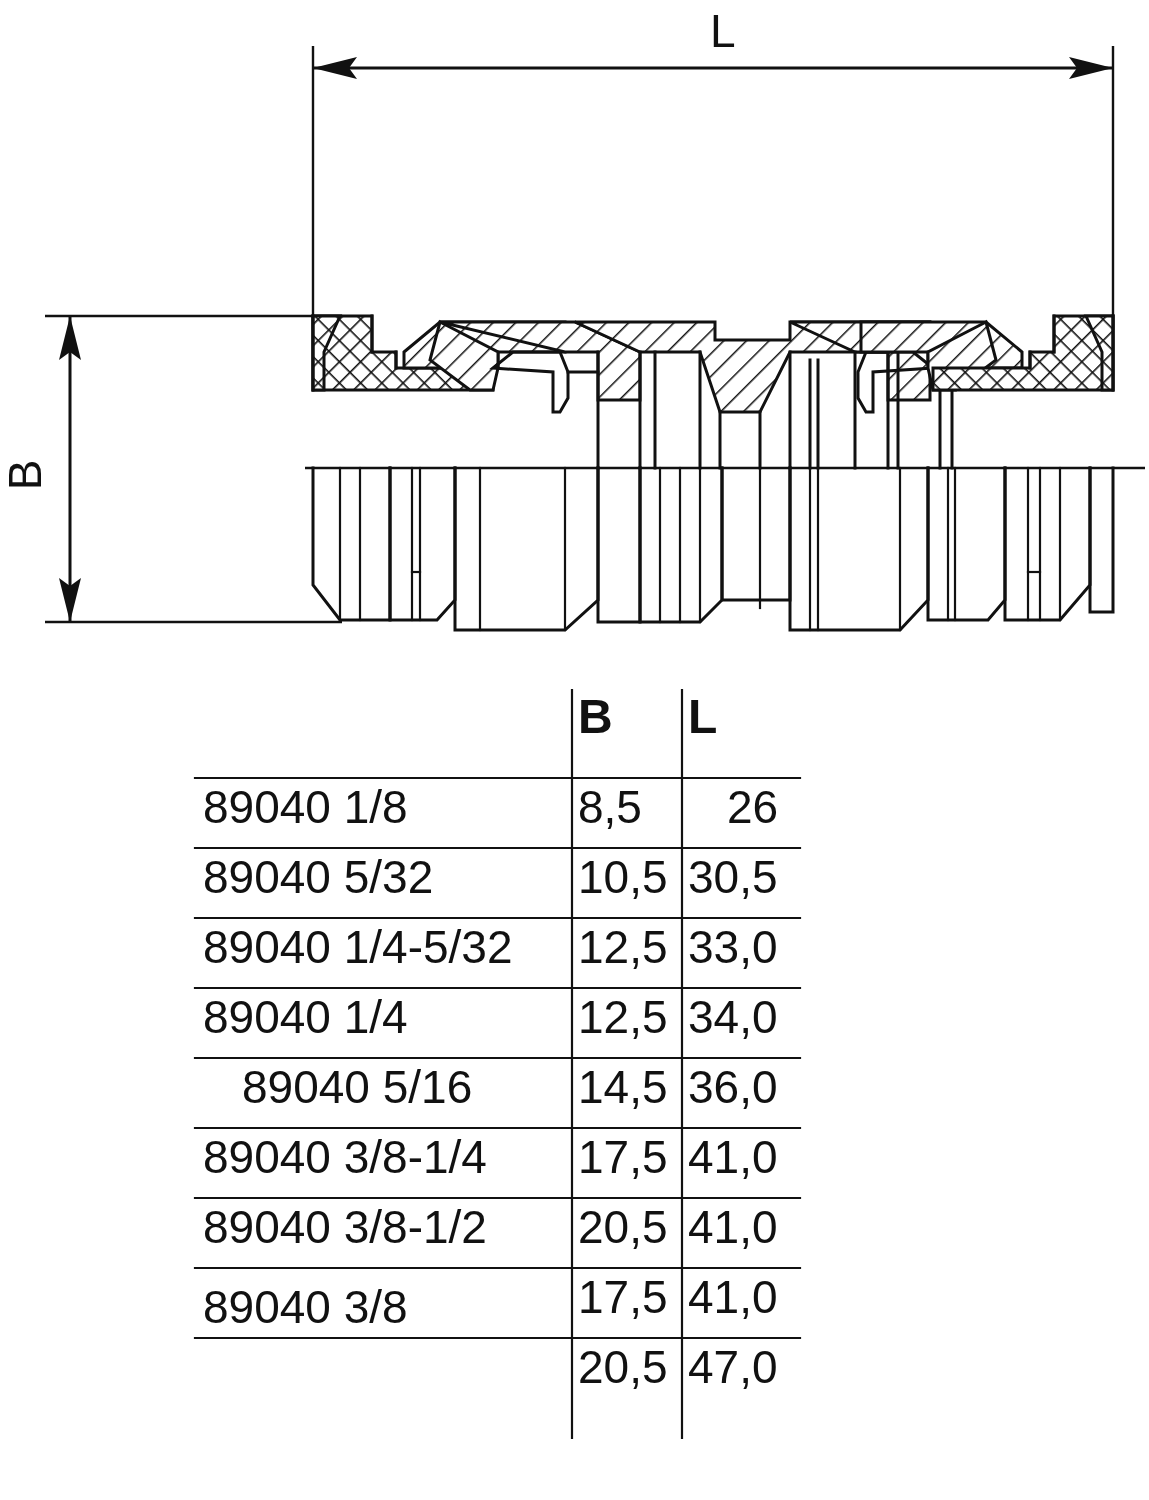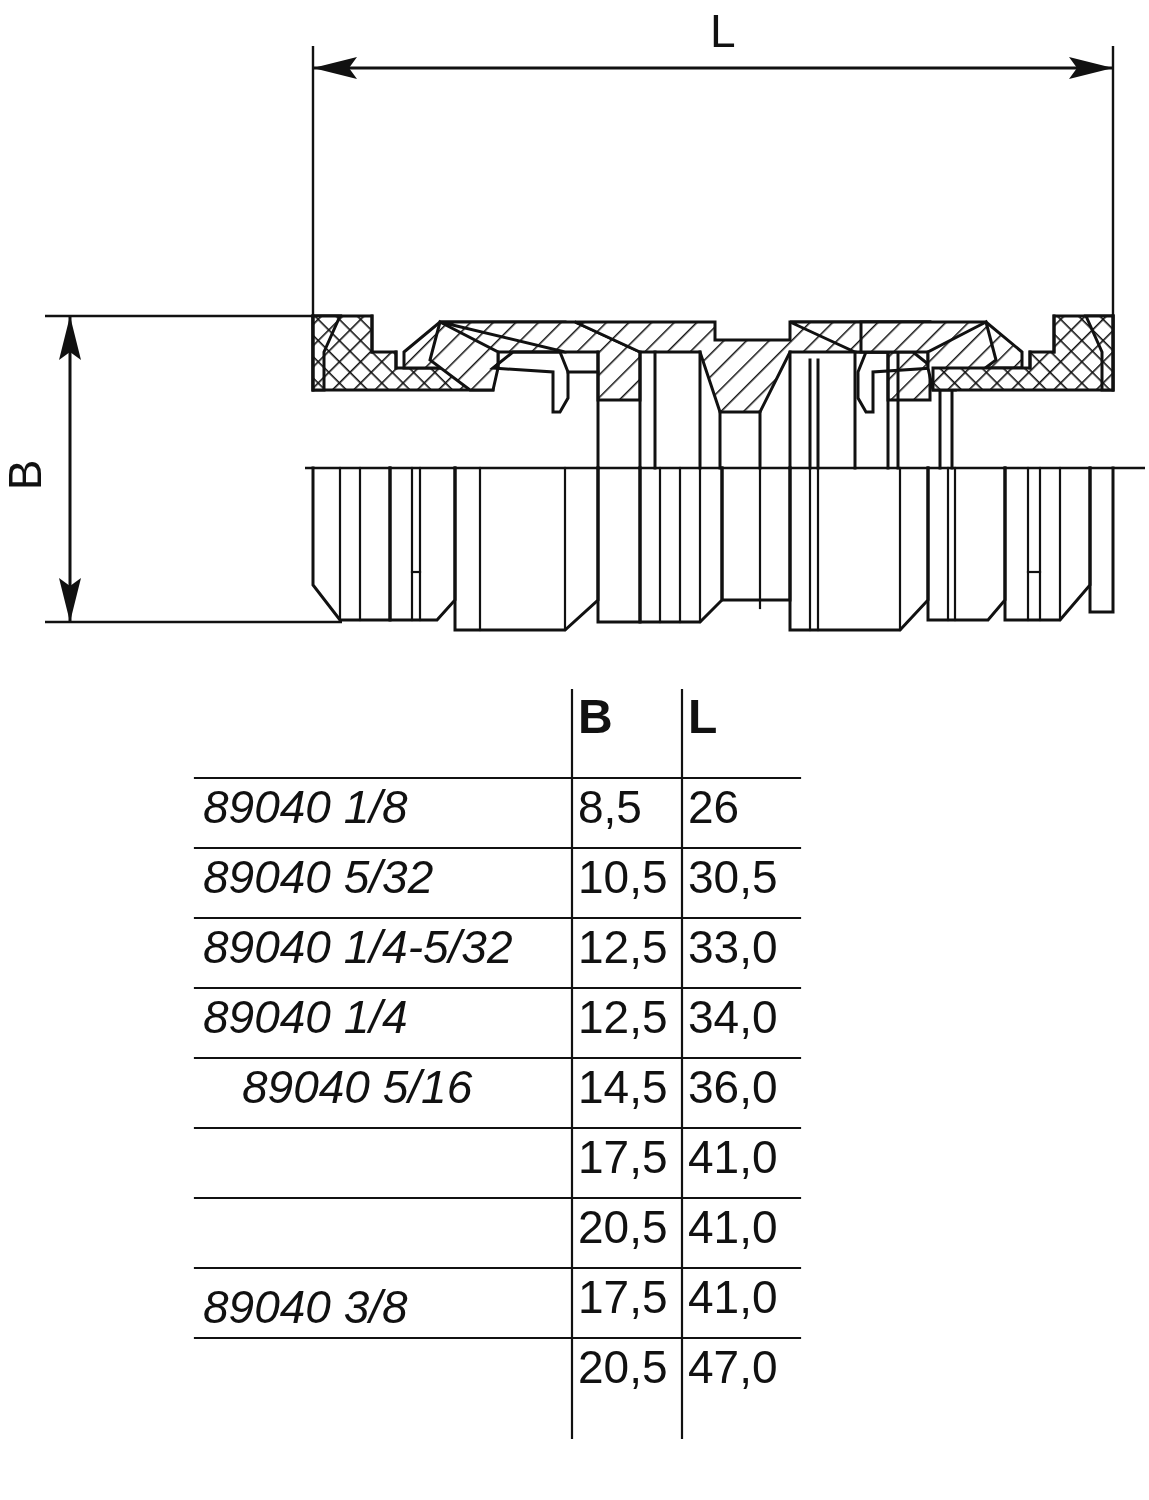--- a/index.html
+++ b/index.html
@@ -67,21 +67,21 @@
     font-family: "Liberation Sans", sans-serif;
     font-size: 46px;
     line-height: 46px;
     color: #111111;
     white-space: nowrap;
   }
   .tbl-head {
     font-weight: bold;
     font-size: 48px;
   }
-  .col-model { left: 203px; font-style: italic; }
+  .col-model { left: 203px; }
   .col-b     { left: 578px; }
   .col-l     { left: 688px; }
 </style>
 </head>
 <body>
 
 <div id="sheet">
 
   <svg class="layer" viewBox="0 0 1149 1500">
     <defs>
@@ -228,41 +228,43 @@
     </g>
   </svg>
 
   <div id="spec-table">
 
     <div class="tbl-text tbl-head col-b" style="top:694px;">B</div>
     <div class="tbl-text tbl-head col-l" style="top:694px;">L</div>
 
     <div class="tbl-text col-model" style="top:784px;">89040 1/8</div>
     <div class="tbl-text col-b" style="top:784px;">8,5</div>
-    <div class="tbl-text col-l" style="top:784px;">26</div>
+    <div class="tbl-text col-l" style="top:784px;margin-left:39px;">26</div>
 
     <div class="tbl-text col-model" style="top:854px;">89040 5/32</div>
     <div class="tbl-text col-b" style="top:854px;">10,5</div>
     <div class="tbl-text col-l" style="top:854px;">30,5</div>
 
     <div class="tbl-text col-model" style="top:924px;">89040 1/4-5/32</div>
     <div class="tbl-text col-b" style="top:924px;">12,5</div>
     <div class="tbl-text col-l" style="top:924px;">33,0</div>
 
     <div class="tbl-text col-model" style="top:994px;">89040 1/4</div>
     <div class="tbl-text col-b" style="top:994px;">12,5</div>
     <div class="tbl-text col-l" style="top:994px;">34,0</div>
 
     <div class="tbl-text col-model" style="top:1064px;margin-left:39px;">89040 5/16</div>
     <div class="tbl-text col-b" style="top:1064px;">14,5</div>
     <div class="tbl-text col-l" style="top:1064px;">36,0</div>
 
+    <div class="tbl-text col-model" style="top:1134px;">89040 3/8-1/4</div>
     <div class="tbl-text col-b" style="top:1134px;">17,5</div>
     <div class="tbl-text col-l" style="top:1134px;">41,0</div>
 
+    <div class="tbl-text col-model" style="top:1204px;">89040 3/8-1/2</div>
     <div class="tbl-text col-b" style="top:1204px;">20,5</div>
     <div class="tbl-text col-l" style="top:1204px;">41,0</div>
 
     <div class="tbl-text col-model" style="top:1284px;">89040 3/8</div>
     <div class="tbl-text col-b" style="top:1274px;">17,5</div>
     <div class="tbl-text col-l" style="top:1274px;">41,0</div>
 
     <div class="tbl-text col-b" style="top:1344px;">20,5</div>
     <div class="tbl-text col-l" style="top:1344px;">47,0</div>
   </div>

